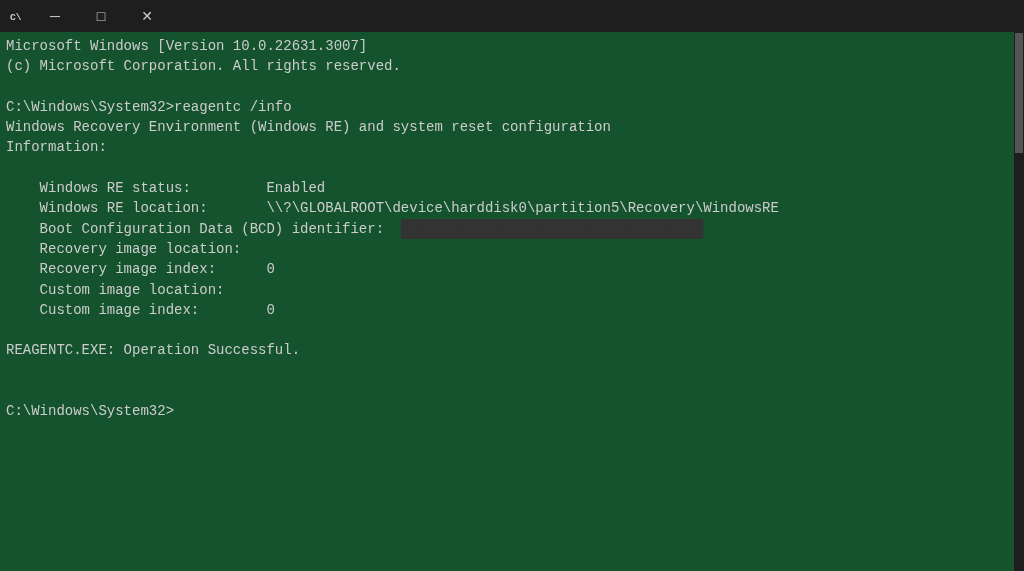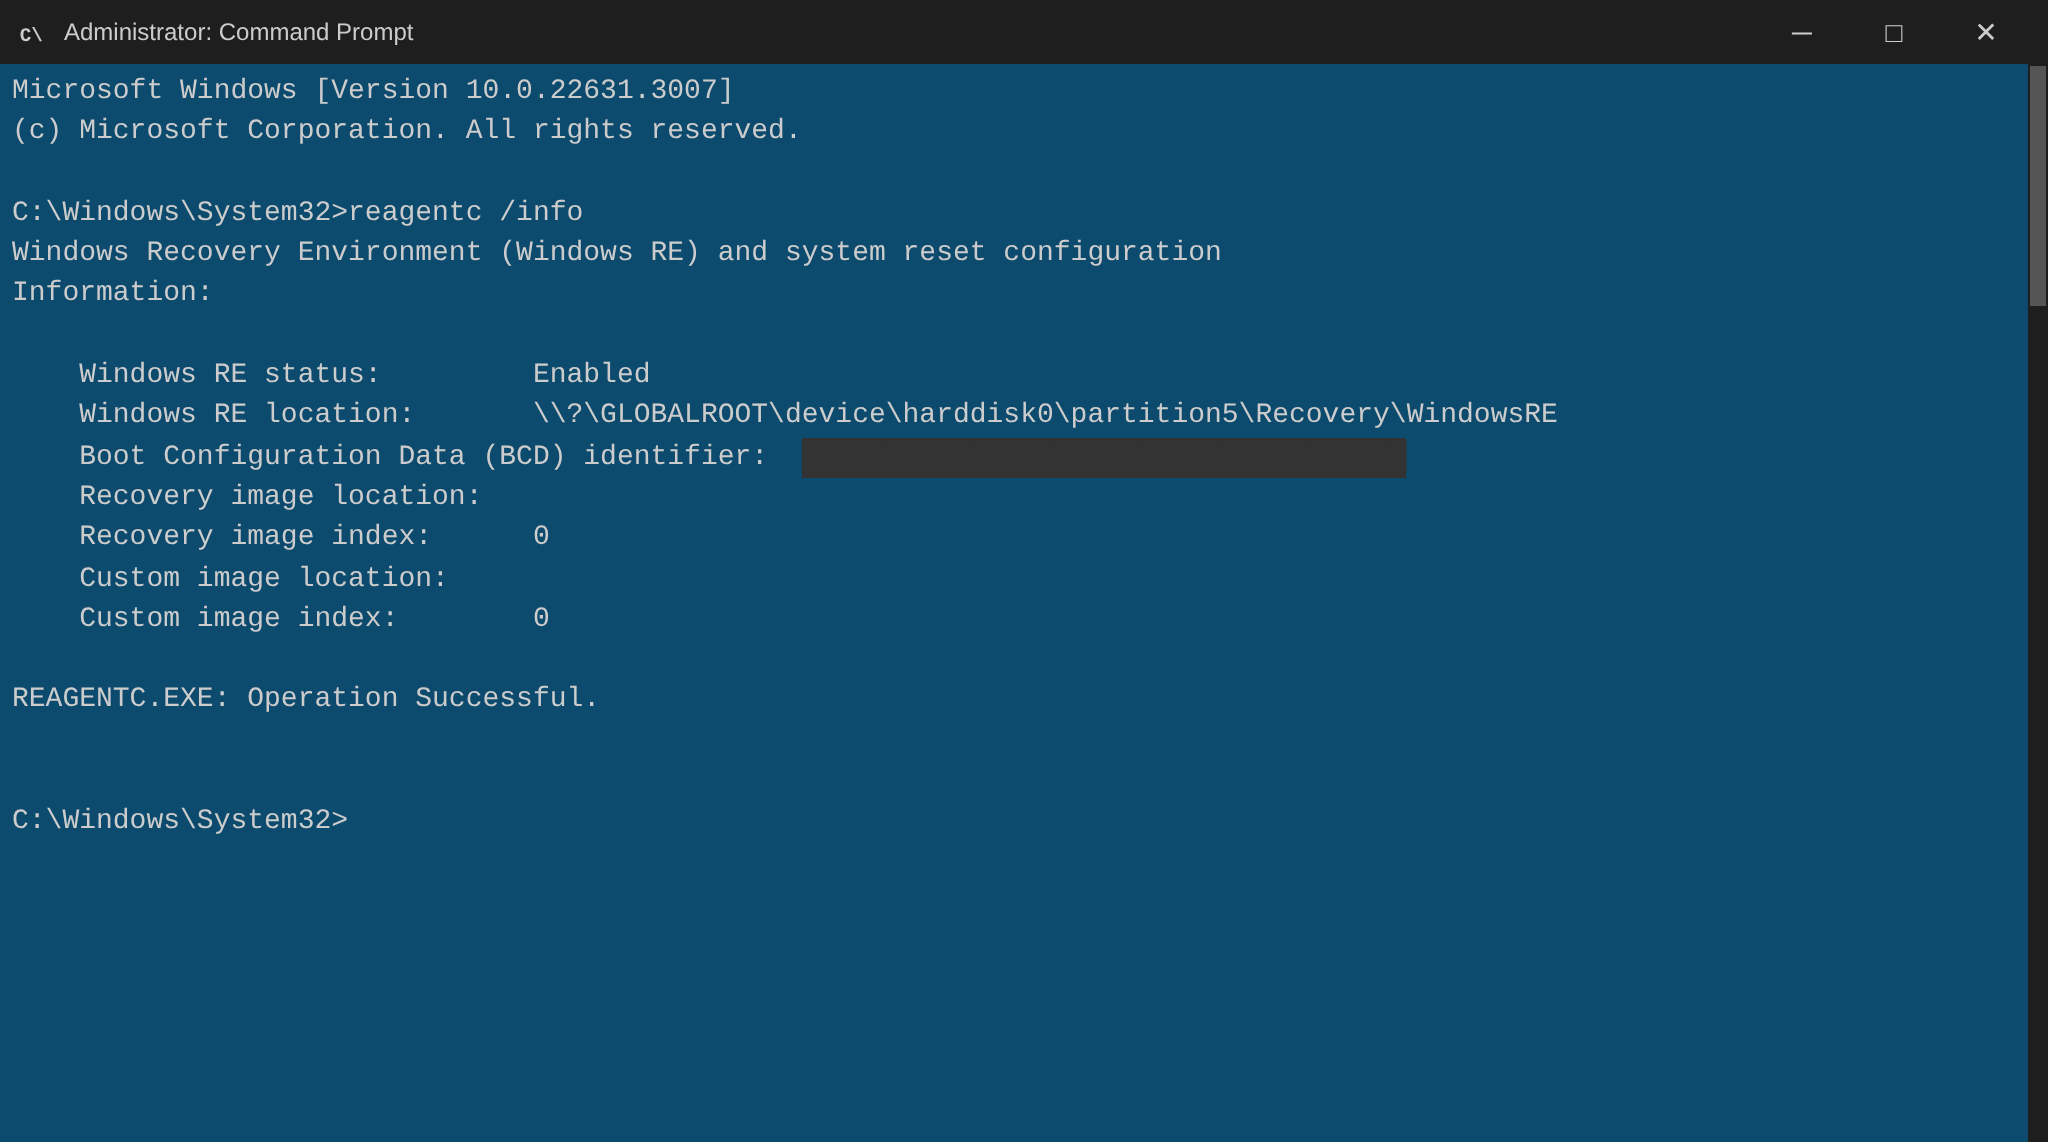--- a/index.html
+++ b/index.html
@@ -75,21 +75,21 @@
     }
 
     .content-area {
       flex: 1;
       display: flex;
       overflow: hidden;
     }
 
     .terminal-content {
       flex: 1;
-      background: #0c4a6e;
+      background: #14532d;
       color: #cccccc;
       font-family: 'Courier New', Courier, monospace;
       font-size: 14px;
       line-height: 1.45;
       padding: 4px 6px;
       overflow: hidden;
       white-space: pre;
     }
 
     .scrollbar {
@@ -120,21 +120,20 @@
 
 <div class="window">
 
   <div class="title-bar">
     <div class="title-bar-icon">
       <svg viewBox="0 0 16 16" fill="none" xmlns="http://www.w3.org/2000/svg">
         <rect width="16" height="16" fill="#1e1e1e"></rect>
         <text x="1" y="13" font-size="11" font-family="Courier New" fill="#cccccc" font-weight="bold">C\</text>
       </svg>
     </div>
-    <span class="title-bar-text">Administrator: Command Prompt</span>
     <div class="title-bar-controls">
       <button class="title-bar-btn minimize">─</button>
       <button class="title-bar-btn maximize">□</button>
       <button class="title-bar-btn close">✕</button>
     </div>
   </div>
 
   <div class="content-area">
     <div class="terminal-content"><span>Microsoft Windows [Version 10.0.22631.3007]</span>
 <span>(c) Microsoft Corporation. All rights reserved.</span>

